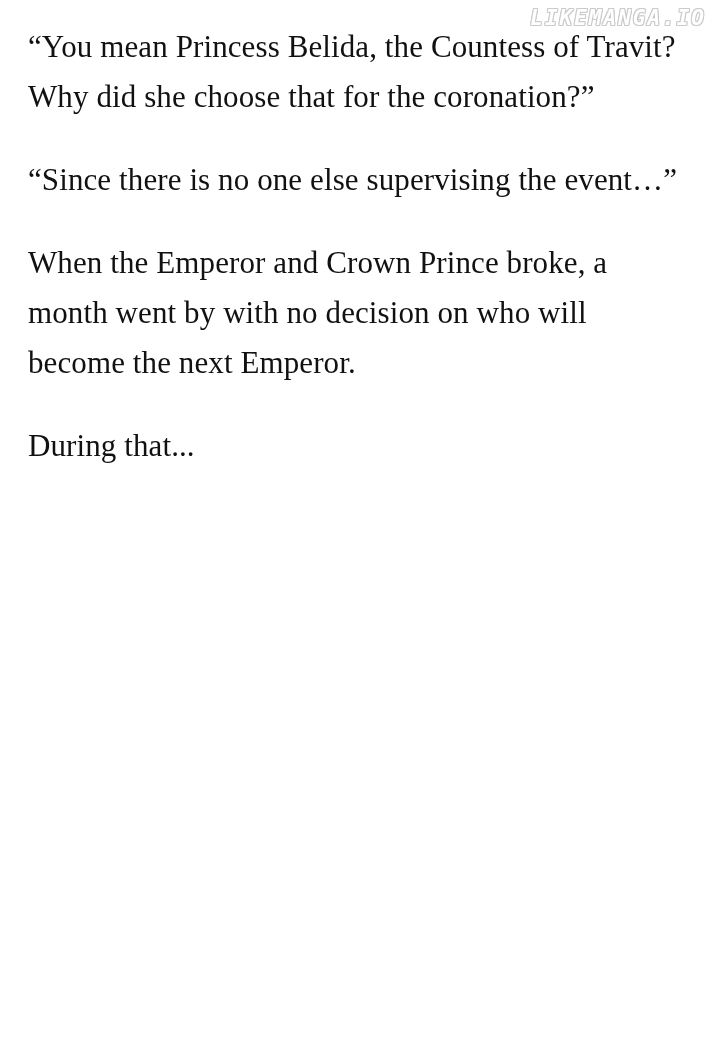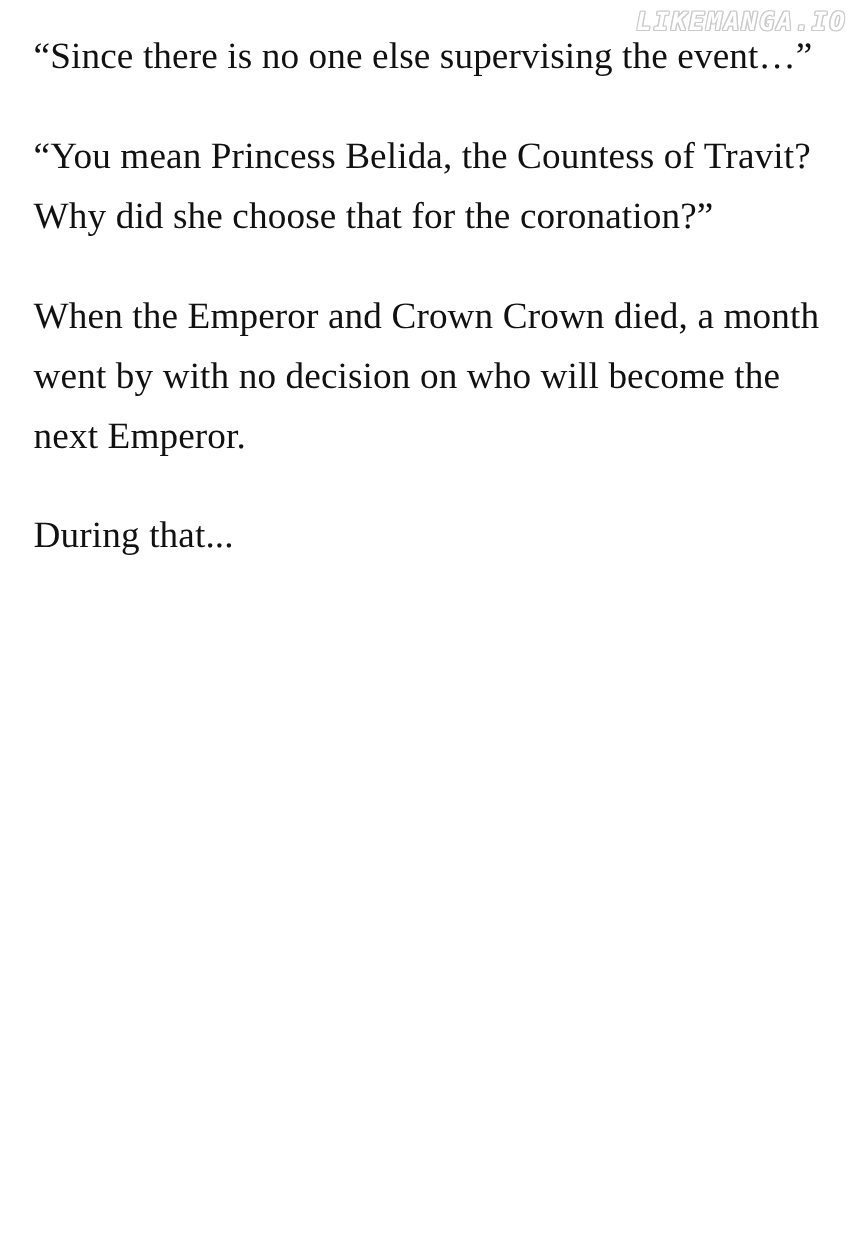--- a/index.html
+++ b/index.html
@@ -61,19 +61,19 @@
   }
 </style>
 </head>
 <body>
 
 <div class="page">
 
   <div class="watermark">LIKEMANGA.IO</div>
 
   <div class="body-text">
+    <p class="para">“You mean Princess Belida, the Countess of Travit? Why did she choose that for the coronation?”</p>
     <p class="para">“Since there is no one else supervising the event…”</p>
-    <p class="para">“You mean Princess Belida, the Countess of Travit? Why did she choose that for the coronation?”</p>
-    <p class="para">When the Emperor and Crown Crown died, a month went by with no decision on who will become the next Emperor.</p>
+    <p class="para">When the Emperor and Crown Prince broke, a month went by with no decision on who will become the next Emperor.</p>
     <p class="para clipped">During that...</p>
   </div>
 
 </div>
 
 </body></html>

